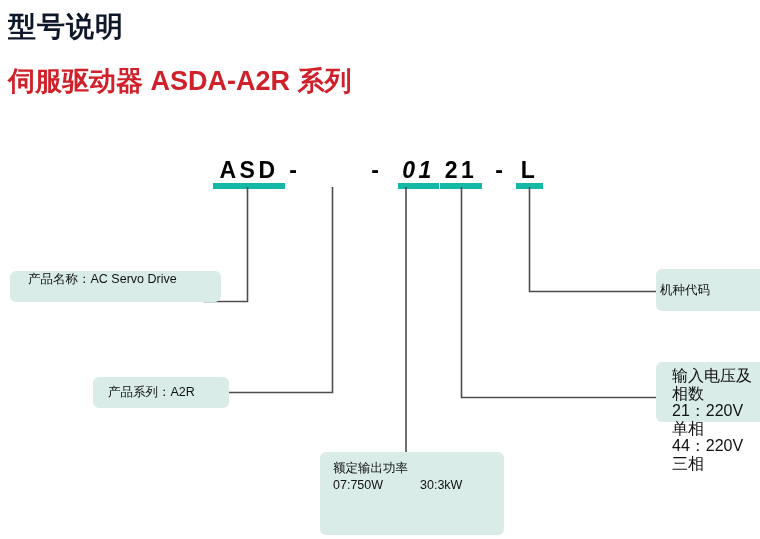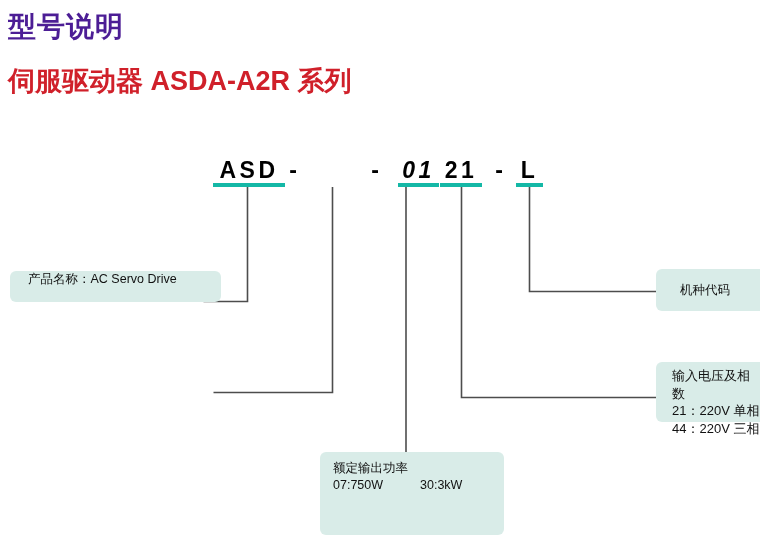--- a/index.html
+++ b/index.html
@@ -11,21 +11,21 @@
     overflow: hidden;
     font-family: "Liberation Sans", "DejaVu Sans", sans-serif;
   }
   .page-title {
     position: absolute;
     left: 8px; top: 8px;
     margin: 0;
     font-size: 28px;
     font-weight: bold;
     letter-spacing: 1px;
-    color: #4c1d95;
+    color: #0f172a;
   }
   .section-subtitle {
     position: absolute;
     left: 8px; top: 63px;
     margin: 0;
     font-size: 27px;
     font-weight: bold;
     color: #d0202a;
   }
   
@@ -33,21 +33,21 @@
     position: absolute;
     top: 157px;
     height: 26px;
     font-size: 23px;
     font-weight: bold;
     color: #000000;
     letter-spacing: 3.5px;
     text-align: center;
     line-height: 26px;
   }
-  .code-seg { border-bottom: 4px solid #14b8a6; }
+  .code-seg { border-bottom: 6px solid #14b8a6; }
   .seg-asd { left: 213px; width: 72px; }
   .dash-a  { left: 285px; width: 16px; letter-spacing: 0; }
   .seg-a2r { left: 301px; width: 63px; }
   .dash-b  { left: 365px; width: 20px; letter-spacing: 0; }
   .seg-01  { left: 398px; width: 41px; font-style: italic; }
   .seg-21  { left: 440px; width: 42px; }
   .dash-c  { left: 487px; width: 24px; letter-spacing: 0; }
   .seg-l   { left: 516px; width: 27px; }
 
   .connector-svg {
@@ -66,25 +66,25 @@
     position: absolute;
     background: #d9ece8;
     border-radius: 6px;
     color: #111111;
     font-size: 12.5px;
   }
   .callout.flush-right { border-radius: 6px 0 0 6px; }
   .co-product-name { left: 10px;  top: 271px; width: 193px; height: 31px;
                      display: flex; align-items: flex-start; padding-left: 18px; box-sizing: content-box; }
   .co-model-type   { left: 656px; top: 269px; width: 104px; height: 42px;
-                     display: flex; align-items: center; padding-left: 24px; box-sizing: border-box; }
+                     display: flex; align-items: center; padding-left: 4px; box-sizing: border-box; }
   .co-series       { left: 93px;  top: 377px; width: 121px; height: 31px;
                      display: flex; align-items: center; padding-left: 15px; box-sizing: content-box; }
   .co-voltage      { left: 656px; top: 362px; width: 104px; height: 60px;
-                     padding: 5px 0 12px 16px; line-height: 17.5px; font-size: 13px; box-sizing: border-box; }
+                     padding: 5px 0 12px 16px; line-height: 17.5px; font-size: 16px; box-sizing: border-box; }
   .co-power        { left: 320px; top: 452px; width: 184px; height: 83px;
                      padding: 8px 0 0 13px; line-height: 17px; box-sizing: border-box; }
   .power-row { display: grid; grid-template-columns: 87px auto; }
 </style>
 </head>
 <body>
 
 <div class="canvas">
 
   <h1 class="page-title">型号说明</h1>
@@ -107,20 +107,23 @@
   </svg>
 
   <div class="callout co-product-name">
     <span>产品名称：AC Servo Drive</span>
   </div>
 
   <div class="callout flush-right co-model-type">
     <span>机种代码</span>
   </div>
 
+  <div class="callout co-series">
+    <span>产品系列：A2R</span>
+  </div>
 
   <div class="callout flush-right co-voltage">
     <div>输入电压及相数</div>
     <div>21：220V 单相</div>
     <div>44：220V 三相</div>
   </div>
 
   <div class="callout co-power">
     <div>额定输出功率</div>
     <div class="power-row">

